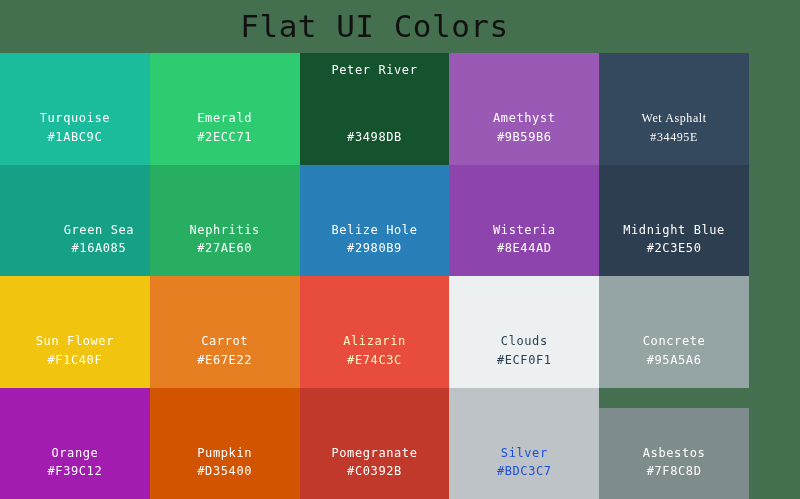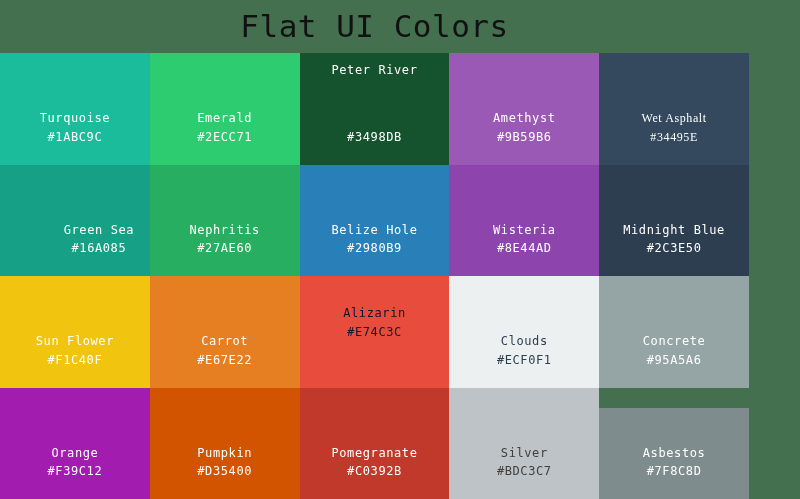--- a/index.html
+++ b/index.html
@@ -115,21 +115,21 @@
         <div class="swatch-hex">#2C3E50</div>
       </div>
       <div class="swatch" style="background-color: rgb(241, 196, 15); color: rgb(255, 255, 255);">
         <div class="swatch-name">Sun Flower</div>
         <div class="swatch-hex">#F1C40F</div>
       </div>
       <div class="swatch" style="background-color: rgb(230, 126, 34); color: rgb(255, 255, 255);">
         <div class="swatch-name">Carrot</div>
         <div class="swatch-hex">#E67E22</div>
       </div>
-      <div class="swatch" style="background-color: rgb(231, 76, 60); color: #0f172a; justify-content: center;">
+      <div class="swatch" style="background-color: rgb(231, 76, 60); color: #fef9c3;">
         <div class="swatch-name">Alizarin</div>
         <div class="swatch-hex">#E74C3C</div>
       </div>
       <div class="swatch" style="background-color: rgb(236, 240, 241); color: rgb(44, 62, 80);">
         <div class="swatch-name">Clouds</div>
         <div class="swatch-hex">#ECF0F1</div>
       </div>
       <div class="swatch" style="background-color: rgb(149, 165, 166); color: rgb(255, 255, 255);">
         <div class="swatch-name">Concrete</div>
         <div class="swatch-hex">#95A5A6</div>
@@ -139,21 +139,21 @@
         <div class="swatch-hex">#F39C12</div>
       </div>
       <div class="swatch" style="background-color: rgb(211, 84, 0); color: rgb(255, 255, 255);">
         <div class="swatch-name">Pumpkin</div>
         <div class="swatch-hex">#D35400</div>
       </div>
       <div class="swatch" style="background-color: rgb(192, 57, 43); color: rgb(255, 255, 255);">
         <div class="swatch-name">Pomegranate</div>
         <div class="swatch-hex">#C0392B</div>
       </div>
-      <div class="swatch" style="background-color: rgb(189, 195, 199); color: #404040;">
+      <div class="swatch" style="background-color: rgb(189, 195, 199); color: #1d4ed8;">
         <div class="swatch-name">Silver</div>
         <div class="swatch-hex">#BDC3C7</div>
       </div>
       <div class="swatch" style="background-color: rgb(127, 140, 141); color: rgb(255, 255, 255); margin-top: 20px;">
         <div class="swatch-name">Asbestos</div>
         <div class="swatch-hex">#7F8C8D</div>
       </div>
     </div>
 
 </div>

